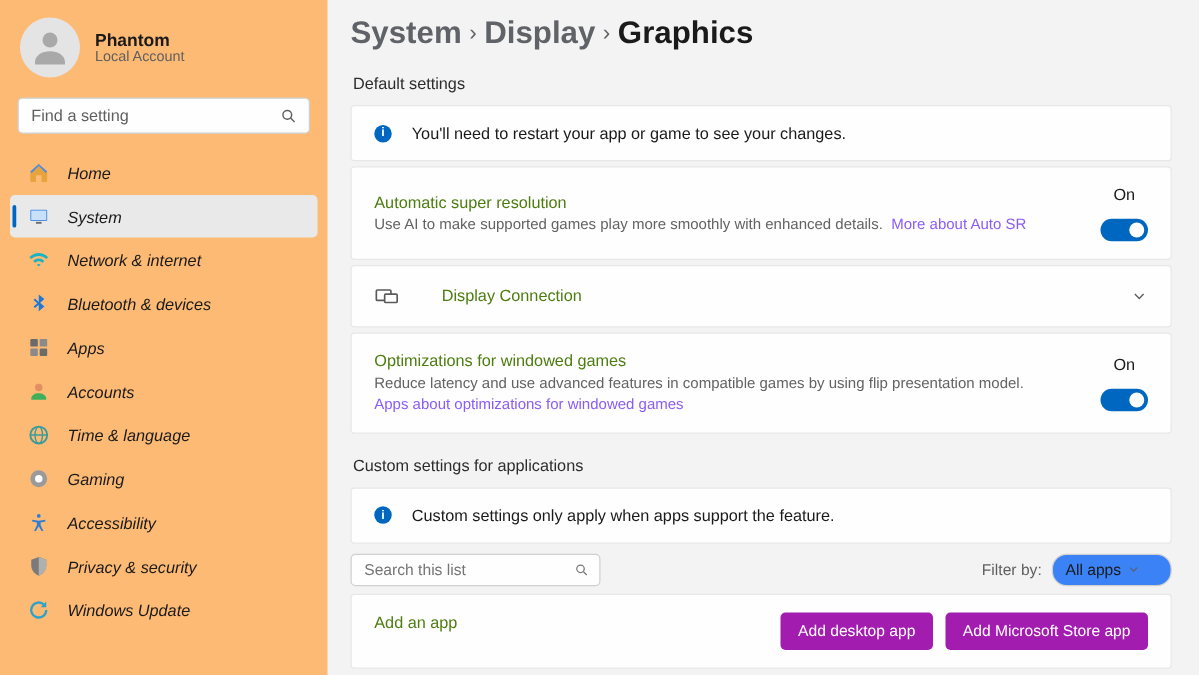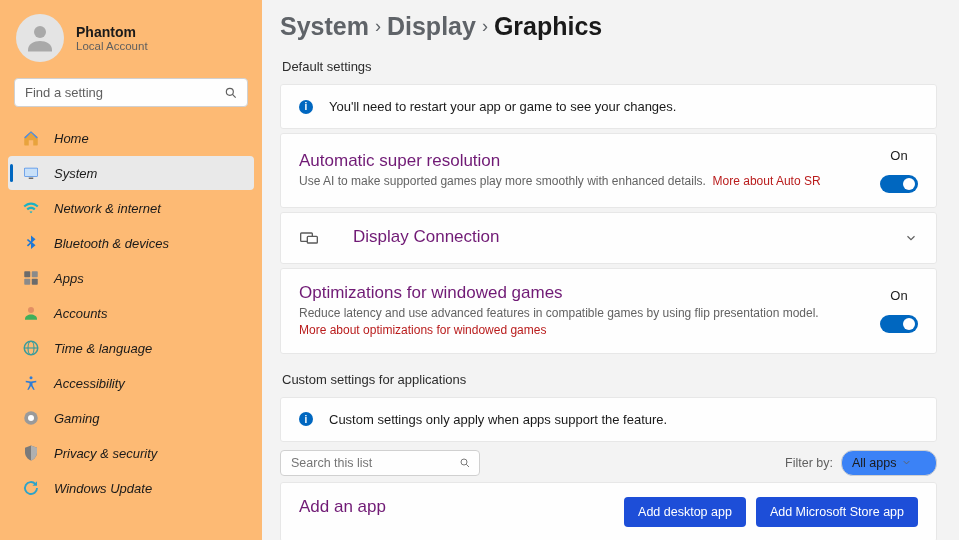--- a/index.html
+++ b/index.html
@@ -34,43 +34,43 @@
   .breadcrumb .current { font-weight: 700; color: #1a1a1a; }
   
   .section-title { font-size: 13px; font-weight: 400; color: #2c2c2c; margin: 4px 0 10px 2px; }
   
   .card { background: #fefefe; border: 1px solid #e7e7e7; border-radius: 3px; padding: 14px 18px; margin-bottom: 4px; }
   .info-card { display: flex; align-items: center; gap: 16px; }
   .info-icon { width: 14px; height: 14px; border-radius: 50%; background: #0067c0; color:#fff; font-size:10px; display:flex; align-items:center; justify-content:center; font-weight:bold; flex-shrink:0; }
   
   .setting-card { display: flex; align-items: center; gap: 14px; }
   .setting-text { flex: 1; }
-  .setting-title { font-size: 17px; color: #701a75; margin-bottom: 2px; }
+  .setting-title { font-size: 13px; color: #4d7c0f; margin-bottom: 2px; }
   .setting-desc { font-size: 12px; color: #636363; line-height: 1.4; }
-  .link { color: #b91c1c; cursor: pointer; font-size: 12px; }
+  .link { color: #8b5cf6; cursor: pointer; font-size: 12px; }
   
   .toggle-wrap { display:flex; align-items:center; gap:12px;flex-direction:column; }
   .toggle-label { font-size: 13px; }
   .toggle { width: 38px; height: 18px; border-radius: 10px; background: #0067c0; position: relative; cursor: pointer; }
   .toggle-knob { width: 12px; height: 12px; border-radius: 50%; background: #fff; position: absolute; top: 3px; right: 3px; }
   
   .expand-card { display:flex; align-items:center; gap: 34px; cursor: pointer; }
   .expand-icon { width: 20px; height: 20px; }
   .chev-down { width: 14px; height: 14px; color: #5f5f5f; }
   
   .controls-row { display: flex; align-items: flex-start; gap: 12px; margin: 8px 0 6px 0; }
   .list-search-wrap { position: relative; width: 200px; }
   .list-search { width: 100%; padding: 5px 28px 5px 10px; font-size: 12.5px; border: 1px solid #d0d0d0; border-radius: 4px; background:#fefefe; }
   .filter-wrap { margin-left: auto; display:flex; align-items:center; gap:8px; }
   .filter-label { font-size:12.5px; color:#5f5f5f; }
   .filter-select { border: 1px solid #d0d0d0; border-radius: 12px; background:#3b82f6; padding: 5px 24px 5px 10px; font-size:12.5px; position: relative; cursor:pointer; width: 96px; display:flex; align-items:center; justify-content:space-between; }
   
   .add-card { display:flex; align-items:flex-start; gap: 10px; }
   .spacer { flex:1; }
-  .btn { background: #1d4ed8; color:#fff; border:none; border-radius:4px; padding: 8px 14px; font-size:12.5px; cursor:pointer; }
+  .btn { background: #a21caf; color:#fff; border:none; border-radius:4px; padding: 8px 14px; font-size:12.5px; cursor:pointer; }
   
 </style>
 </head>
 <body>
 
 <div class="sidebar">
   <div class="profile">
     <div class="avatar">
       <svg viewBox="0 0 24 24">
           <circle cx="12" cy="8" r="4"></circle>
@@ -153,34 +153,34 @@
             <circle cx="12" cy="12" r="9" fill="none" stroke="#3a9c9c" stroke-width="2"></circle>
             <ellipse cx="12" cy="12" rx="4" ry="9" fill="none" stroke="#3a9c9c" stroke-width="1.5"></ellipse>
             <line x1="3" y1="12" x2="21" y2="12" stroke="#3a9c9c" stroke-width="1.5"></line>
           </svg>
         </span>
       <span>Time &amp; language</span>
     </div>
     <div class="nav-item">
       <span class="nav-icon">
           <svg viewBox="0 0 24 24">
+            <circle cx="12" cy="12" r="9" fill="#9a9a9a"></circle>
+            <circle cx="12" cy="12" r="4" fill="#fff"></circle>
+          </svg>
+        </span>
+      <span>Gaming</span>
+    </div>
+    <div class="nav-item">
+      <span class="nav-icon">
+          <svg viewBox="0 0 24 24">
             <circle cx="12" cy="5" r="2" fill="#2e7cd6"></circle>
             <path fill="#2e7cd6" d="M5 9l7 1 7-1v2l-5 1v3l3 6h-2l-3-5-3 5H7l3-6v-3l-5-1z"></path>
           </svg>
         </span>
       <span>Accessibility</span>
-    </div>
-    <div class="nav-item">
-      <span class="nav-icon">
-          <svg viewBox="0 0 24 24">
-            <circle cx="12" cy="12" r="9" fill="#9a9a9a"></circle>
-            <circle cx="12" cy="12" r="4" fill="#fff"></circle>
-          </svg>
-        </span>
-      <span>Gaming</span>
     </div>
     <div class="nav-item">
       <span class="nav-icon">
           <svg viewBox="0 0 24 24">
             <path fill="#7a7a7a" d="M12 2l8 3v6c0 5-3.5 9.5-8 11-4.5-1.5-8-6-8-11V5z"></path>
             <path fill="#b0b0b0" d="M12 2v20c4.5-1.5 8-6 8-11V5z"></path>
           </svg>
         </span>
       <span>Privacy &amp; security</span>
     </div>
@@ -240,21 +240,21 @@
     <svg class="chev-down" viewBox="0 0 24 24" fill="none" stroke="currentColor" stroke-width="2">
         <polyline points="6 9 12 15 18 9"></polyline>
       </svg>
   </div>
 
   <div class="card setting-card">
     <div class="setting-text">
       <div class="setting-title">Optimizations for windowed games</div>
       <div class="setting-desc">
         <span>Reduce latency and use advanced features in compatible games by using flip presentation model.</span><br>
-        <span class="link">More about optimizations for windowed games</span>
+        <span class="link">Apps about optimizations for windowed games</span>
       </div>
     </div>
     <div class="toggle-wrap">
       <span class="toggle-label">On</span>
       <div class="toggle">
           <div class="toggle-knob"></div>
         </div>
     </div>
   </div>
 

